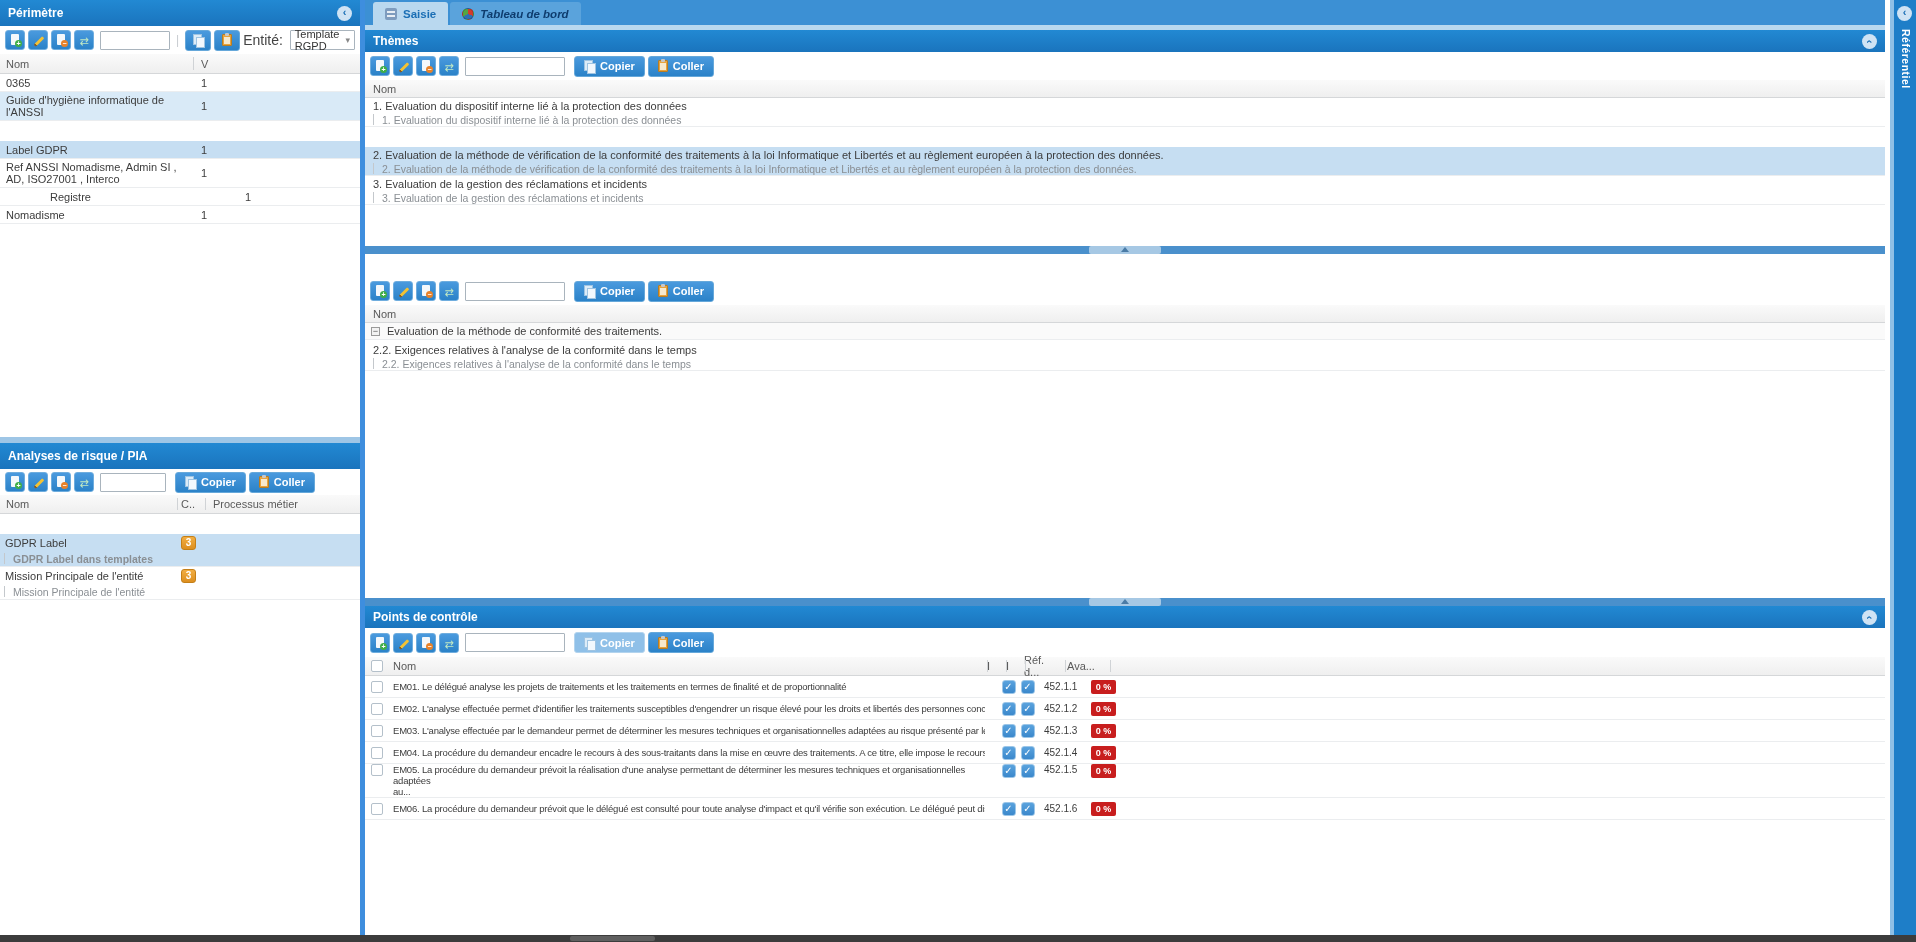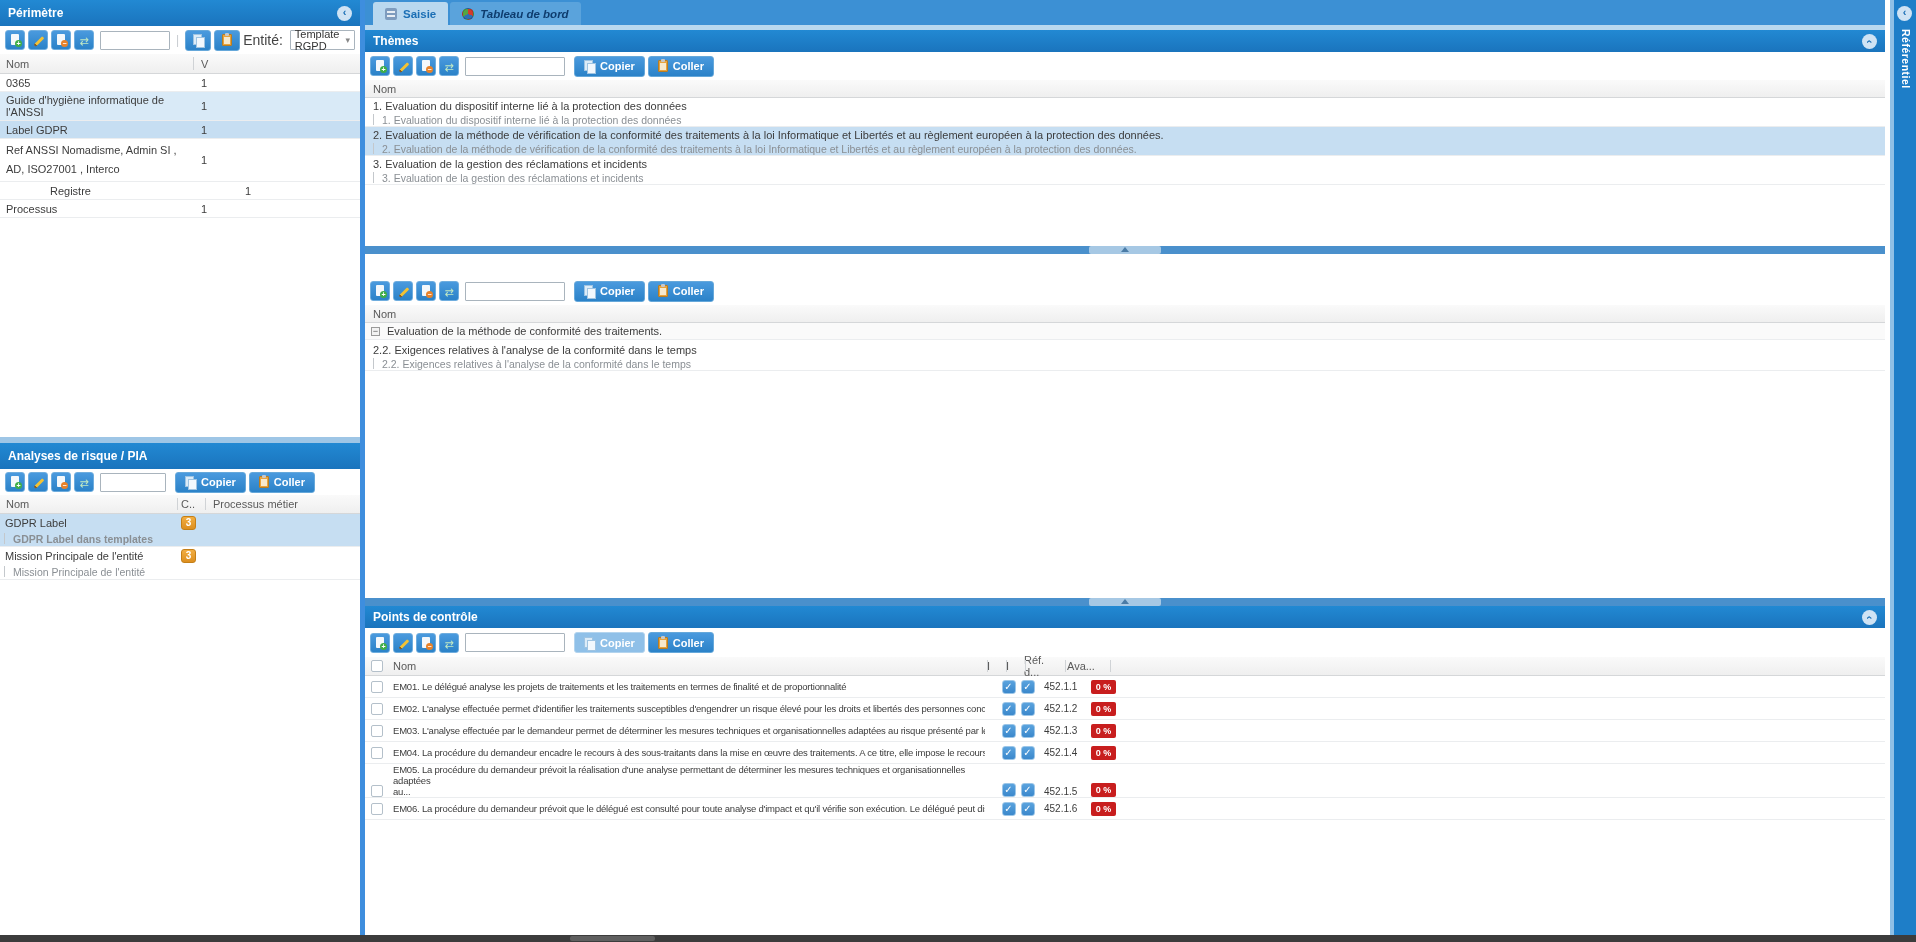--- a/index.html
+++ b/index.html
@@ -39,21 +39,21 @@
   .pasteic::after{content:"";position:absolute;left:1px;top:2px;width:6px;height:7px;background:#f7e9cd;}
 
   
   .colhead{position:absolute;left:0;right:0;background:linear-gradient(#fafafa,#efefef);border-bottom:1px solid #d5d7d9;
     color:#5a5a5a;font-size:11px;display:flex;align-items:center;}
   .colsep{position:absolute;top:3px;bottom:3px;width:1px;background:#d0d3d6;}
   .row{display:flex;align-items:center;border-bottom:1px solid #ebedef;font-size:11px;color:#3c3c3c;cursor:pointer;}
   .sub{color:#8a8f94;font-size:10.5px;}
   .tree{display:inline-block;width:1px;height:11px;background:#c4c8cc;margin:0 8px 0 4px;flex:0 0 auto;}
   .selA{background:#d9eaf7;}
-  .selB{background:#c6def2;}
+  .selB{background:#c6def2;margin-top:20px;}
   .badge3{min-width:15px;height:14px;border-radius:3px;background:linear-gradient(#f2ae42,#dd8f1f);border:1px solid #c47f18;
     color:#fff;font-size:10px;font-weight:bold;display:flex;align-items:center;justify-content:center;padding:0 2px;}
   .pct{width:25px;height:14px;border-radius:2px;background:#c81e1e;color:#fff;font-size:9px;font-weight:bold;
     display:flex;align-items:center;justify-content:center;flex:0 0 auto;}
   .cb{width:12px;height:12px;border:1px solid #b4c0ca;border-radius:2px;background:#fff;flex:0 0 auto;cursor:pointer;}
   .cbk{width:14px;height:14px;border:1px solid #9cc6e8;border-radius:3px;background:linear-gradient(#5aa3de,#3b88cc);
     color:#fff;font-size:10px;line-height:12px;text-align:center;flex:0 0 auto;cursor:pointer;}
   .minusbox{width:9px;height:9px;border:1px solid #9a9a9a;background:#f2f2f2;color:#555;font-size:9px;line-height:7px;
     text-align:center;margin:0 7px 0 6px;flex:0 0 auto;}
 
@@ -149,29 +149,29 @@
       </div>
       <div class="row selA" style="min-height: 18px;">
         <span style="width: 193px; padding: 2px 6px; line-height: 12px;">Guide d'hygiène informatique de l'ANSSI</span>
         <span style="padding-left: 8px;">1</span>
       </div>
       <div class="row selB" style="min-height: 18px;">
         <span style="width: 193px; padding: 2px 6px; line-height: 12px;">Label GDPR</span>
         <span style="padding-left: 8px;">1</span>
       </div>
       <div class="row" style="min-height: 18px;">
-        <span style="width: 193px; padding: 2px 6px; line-height: 19px;">Ref ANSSI Nomadisme, Admin SI , AD, ISO27001 , Interco</span>
+        <span style="width: 193px; padding: 2px 6px; line-height: 12px;">Ref ANSSI Nomadisme, Admin SI , AD, ISO27001 , Interco</span>
         <span style="padding-left: 8px;">1</span>
       </div>
       <div class="row" style="min-height: 18px; padding-left: 44px;">
         <span style="width: 193px; padding: 2px 6px; line-height: 12px;">Registre</span>
         <span style="padding-left: 8px;">1</span>
       </div>
       <div class="row" style="min-height: 18px;">
-        <span style="width: 193px; padding: 2px 6px; line-height: 12px;">Processus</span>
+        <span style="width: 193px; padding: 2px 6px; line-height: 12px;">Nomadisme</span>
         <span style="padding-left: 8px;">1</span>
       </div>
     </div>
 
   <div class="hsplit" style="left:0;top:437px;width:360px;height:6px;background:#9ec6e6;"></div>
 
   <div class="phead" style="top:443px;height:26px;">
     <span>Analyses de risque / PIA</span>
   </div>
   <div class="toolbar" id="tb-analyses" style="top:469px;height:26px;">
@@ -460,21 +460,21 @@
           <span class="cbk">✓</span>
         </span>
         <span style="width: 19px; display: flex; justify-content: center;">
           <span class="cbk">✓</span>
         </span>
         <span class="pref" style="padding-left: 7px;">452.1.4</span>
         <span style="width: 45px; display: flex; justify-content: flex-start; padding-left: 10px;">
           <span class="pct">0 %</span>
         </span>
       </div>
-      <div class="row" style="min-height: 22px; align-items: flex-end;">
+      <div class="row" style="min-height: 22px; align-items: flex-start;">
         <span class="cb" style="margin-left: 6px;"></span>
         <span class="pnom wrap" style="margin-left: 10px;">EM05. La procédure du demandeur prévoit la réalisation d'une analyse permettant de déterminer les mesures techniques et organisationnelles adaptées<br>au...</span>
         <span style="width: 19px; display: flex; justify-content: center; margin-left: 14px;">
           <span class="cbk">✓</span>
         </span>
         <span style="width: 19px; display: flex; justify-content: center;">
           <span class="cbk">✓</span>
         </span>
         <span class="pref" style="padding-left: 7px;">452.1.5</span>
         <span style="width: 45px; display: flex; justify-content: flex-start; padding-left: 10px;">

